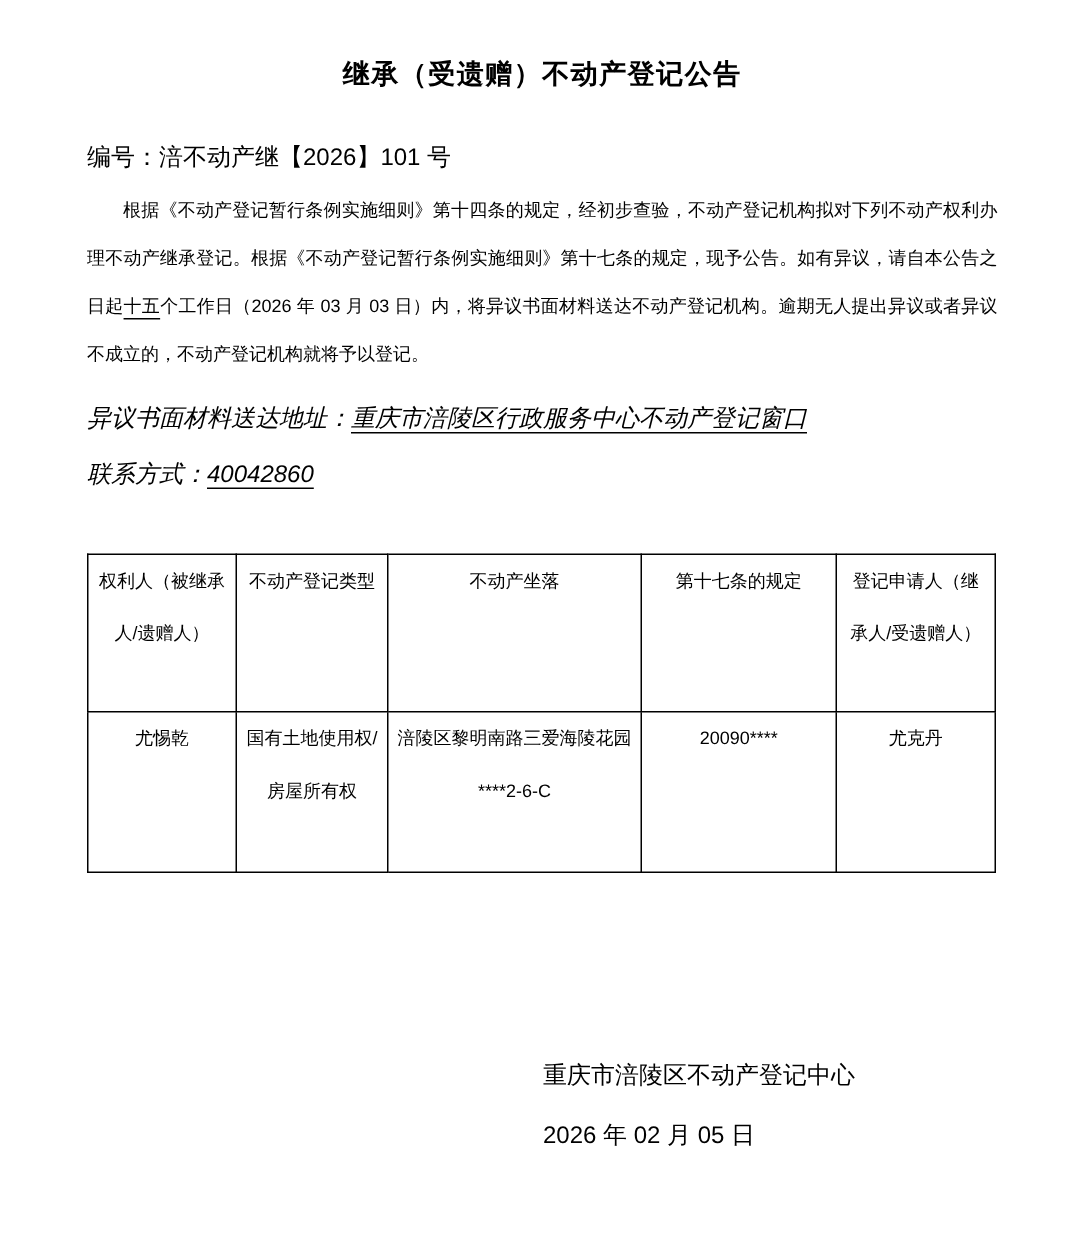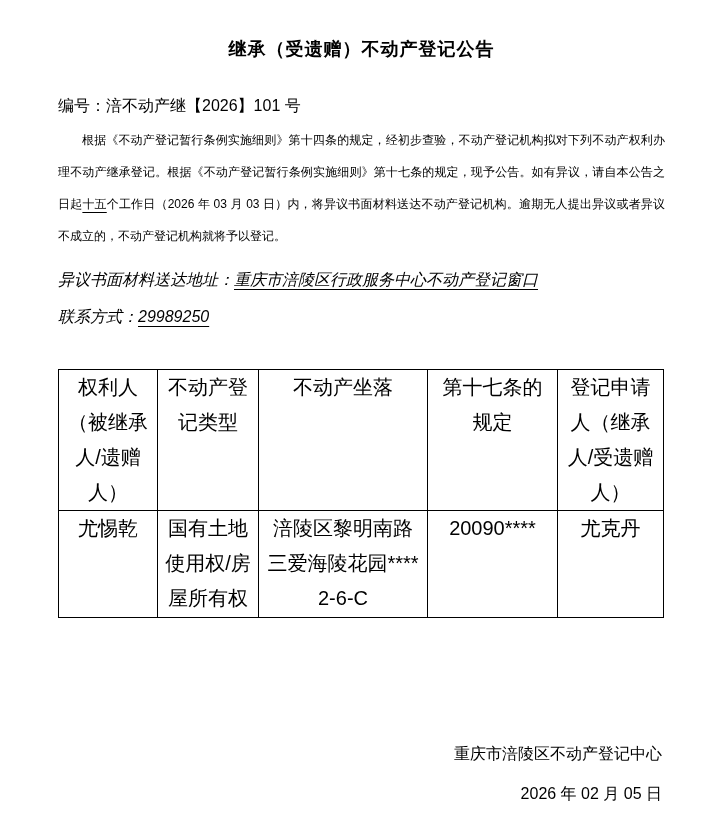--- a/index.html
+++ b/index.html
@@ -47,58 +47,58 @@
   }
   .u {
     text-decoration: underline;
     text-underline-offset: 4px;
   }
   table.notice-table {
     margin-top: 36px;
     border-collapse: collapse;
     table-layout: fixed;
     width: 605px;
-    font-size: 20px;
+    font-size: 12px;
   }
   table.notice-table td {
     border: 1px solid #000000;
     vertical-align: top;
     text-align: center;
     line-height: 35px;
     padding: 0 6px;
     word-break: break-all;
     overflow-wrap: break-word;
   }
   tr.header-row td { height: 104px; }
   tr.data-row td   { height: 106px; }
   .footer-block {
     margin-top: 118px;
     width: 300px;
     margin-left: auto;
     margin-right: 3px;
-    text-align: right;
+    text-align: left;
     font-size: 16px;
   }
   .footer-org  { line-height: 35px; }
   .footer-date { line-height: 35px; margin-top: 5px; }
 </style>
 </head>
 <body>
 
 <div class="page">
 
   <h1 class="doc-title">继承（受遗赠）不动产登记公告</h1>
 
   <div class="doc-number">编号：涪不动产继【2026】101 号</div>
 
   <p class="doc-paragraph"><span>根据《不动产登记暂行条例实施细则》第十四条的规定，经初步查验，不动产登记机构拟对下列不动产权利办理不动产继承登记。根据《不动产登记暂行条例实施细则》第十七条的规定，现予公告。如有异议，请自本公告之日起</span><span class="u">十五</span><span>个工作日（2026 年 03 月 03 日）内，将异议书面材料送达不动产登记机构。逾期无人提出异议或者异议不成立的，不动产登记机构就将予以登记。</span></p>
 
   <div class="doc-line"><span>异议书面材料送达地址：</span><span class="u">重庆市涪陵区行政服务中心不动产登记窗口</span></div>
 
-  <div class="doc-line"><span>联系方式：</span><span class="u">29989250</span></div>
+  <div class="doc-line"><span>联系方式：</span><span class="u">40042860</span></div>
 
   <table class="notice-table">
     <colgroup>
       <col style="width:99px">
       <col style="width:101px">
       <col style="width:169px">
       <col style="width:130px">
       <col style="width:106px">
     </colgroup>
     <tbody>

